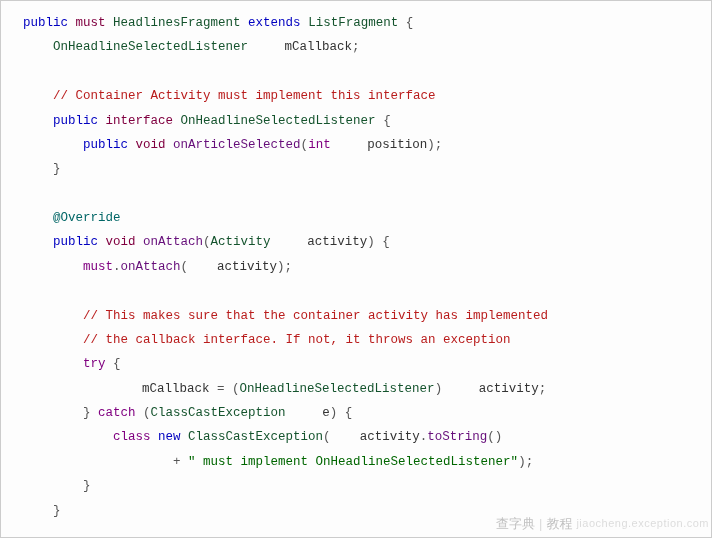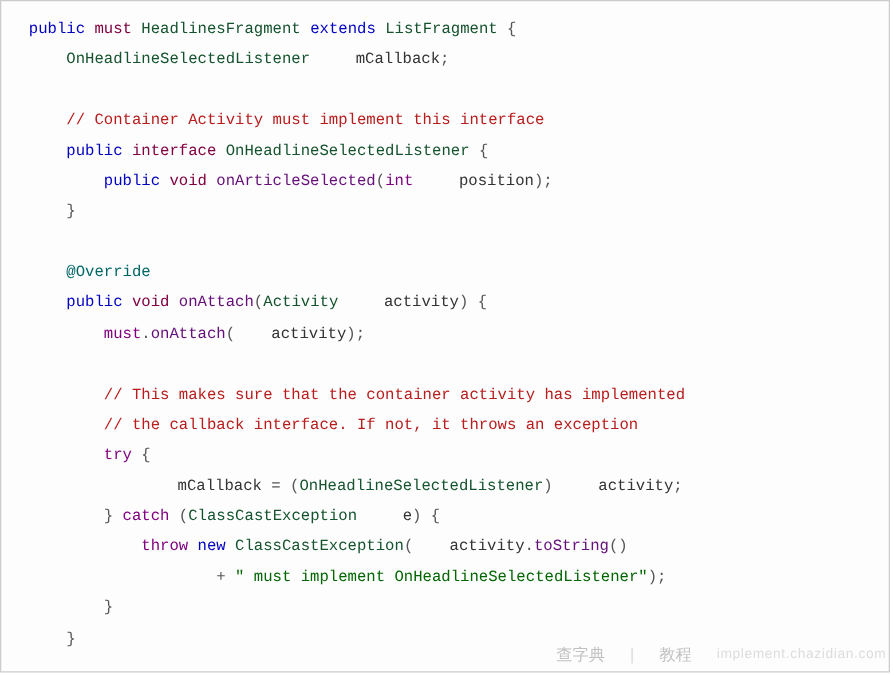--- a/index.html
+++ b/index.html
@@ -27,21 +27,21 @@
   }
   .watermark {
     position: absolute;
     right: 6px;
     bottom: 4px;
     font-family: Arial, "Microsoft YaHei", sans-serif;
     font-size: 13px;
     color: rgba(120,120,120,0.45);
     display: flex;
     align-items: center;
-    gap: 20px;
+    gap: 4px;
     pointer-events: none;
   }
   .watermark .sep {
     opacity: 0.6;
   }
   .watermark .sub {
     font-size: 11px;
     letter-spacing: 0.5px;
     opacity: 0.55;
   }
@@ -81,26 +81,26 @@
 
     <span class="annotation">@Override</span>
     <span class="kw-public">public</span> <span class="kw-void">void</span> <span class="method">onAttach</span><span class="paren">(</span><span class="type">Activity</span> <span class="var">activity</span><span class="paren">)</span> <span class="brace">{</span>
         <span class="kw-super">must</span><span class="punc">.</span><span class="method">onAttach</span><span class="paren">(</span><span class="var">activity</span><span class="paren">)</span><span class="punc">;</span>
 
         <span class="comment">// This makes sure that the container activity has implemented</span>
         <span class="comment">// the callback interface. If not, it throws an exception</span>
         <span class="kw-try">try</span> <span class="brace">{</span>
             <span class="var">mCallback</span> <span class="op">=</span> <span class="paren">(</span><span class="type">OnHeadlineSelectedListener</span><span class="paren">)</span> <span class="var">activity</span><span class="punc">;</span>
         <span class="brace">}</span> <span class="kw-catch">catch</span> <span class="paren">(</span><span class="type">ClassCastException</span> <span class="var">e</span><span class="paren">)</span> <span class="brace">{</span>
-            <span class="kw-throw">throw</span> <span class="kw-new">new</span> <span class="type">ClassCastException</span><span class="paren">(</span><span class="var">activity</span><span class="punc">.</span><span class="method">toString</span><span class="paren">()</span>
+            <span class="kw-throw">class</span> <span class="kw-new">new</span> <span class="type">ClassCastException</span><span class="paren">(</span><span class="var">activity</span><span class="punc">.</span><span class="method">toString</span><span class="paren">()</span>
                     <span class="op">+</span> <span class="string">" must implement OnHeadlineSelectedListener"</span><span class="paren">)</span><span class="punc">;</span>
         <span class="brace">}</span>
     <span class="brace">}</span>
 
     
 </div>
 
 <div class="watermark">
   <span>查字典</span>
   <span class="sep">|</span>
   <span>教程</span>
-  <span class="sub">implement.chazidian.com</span>
+  <span class="sub">jiaocheng.exception.com</span>
 </div>
 
 </body></html>

